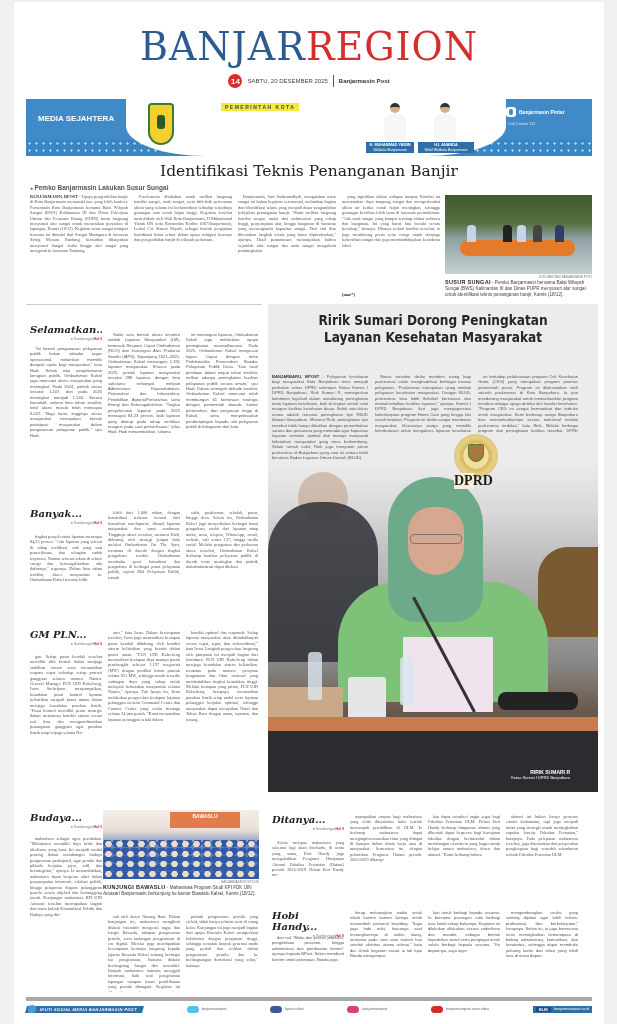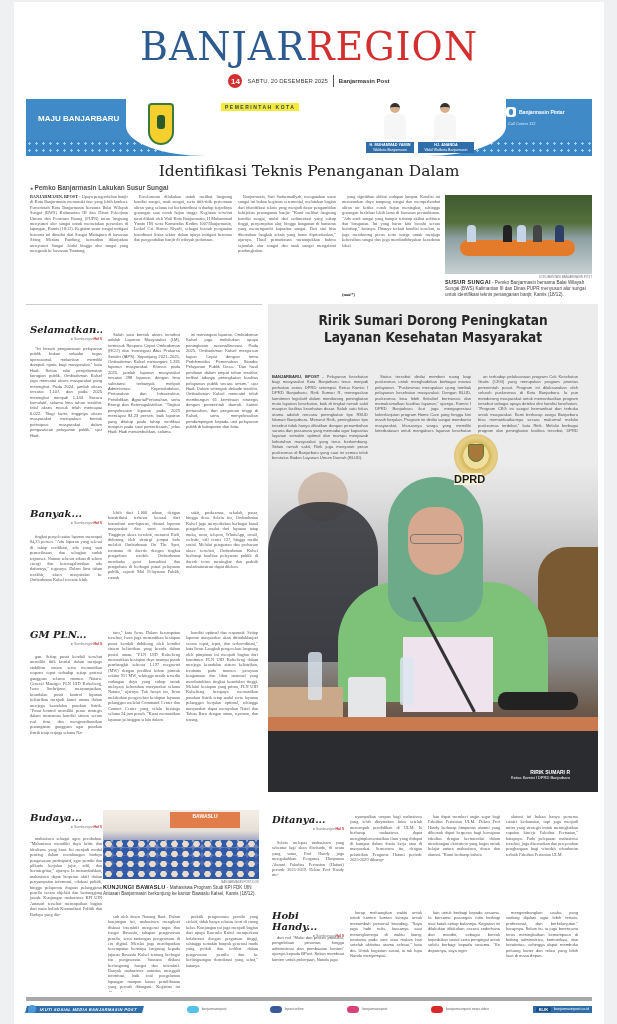--- a/index.html
+++ b/index.html
@@ -71,21 +71,21 @@
   .feature .mic-base { position: absolute; left: 230px; top: 230px; width: 80px; height: 18px; background: #222; border-radius: 8px; }
   .feature .mic-arm { position: absolute; left: 205px; top: 120px; width: 3px; height: 130px; background: #333; transform: rotate(-28deg); transform-origin: bottom; }
   .feature .cup { position: absolute; left: 80px; top: 215px; width: 38px; height: 45px; background: #e4e6e8; border-radius: 3px; }
   .feature .box { position: absolute; left: 0; top: 225px; width: 75px; height: 40px; background: #c9a98a; }
   .feature .right-person { position: absolute; left: 270px; top: 85px; width: 60px; height: 90px; background: #7a5a33; border-radius: 30px 0 0 0; }
   .feature .photo-cap { position: absolute; right: 28px; bottom: 12px; text-align: right; color: #fff; font-family: "Liberation Sans", sans-serif; }
   .feature .photo-cap .n { font-weight: bold; font-size: 5px; }
   .feature .photo-cap .r { font-size: 4px; }
   .dprd-logo { position: absolute; left: 440px; top: 432px; width: 44px; height: 44px; border-radius: 50%; background: radial-gradient(circle, #f1dfa0 40%, #d6b85a 42%, #e8d08a 60%, #c9a64a 100%); }
   .dprd-logo .shield2 { position: absolute; left: 14px; top: 10px; width: 16px; height: 18px; background: #a8783a; border: 1.5px solid #5b7a3a; border-radius: 2px 2px 8px 8px; }
-  .dprd-label { position: absolute; left: 440px; top: 471px; width: 28px; text-align: center; font-family: Liberation Sans, sans-serif; font-weight: bold; font-size: 11px; color: #1c1c1c; background: #f5efd6; }
+  .dprd-label { position: absolute; left: 440px; top: 471px; width: 20px; text-align: center; font-family: Liberation Serif, serif; font-weight: bold; font-size: 14px; color: #1c1c1c; background: #f5efd6; }
 
   .photo-bawaslu { position: absolute; left: 89px; top: 808px; width: 156px; height: 69px; background: linear-gradient(180deg, #f3efe8 0%, #e6dfd6 30%, #6b7db8 55%, #3a5aa8 100%); overflow: hidden; }
   .photo-bawaslu .sign { position: absolute; left: 67px; top: 2px; width: 70px; height: 16px; background: #e07d4a; color: #fff; font-family: "Liberation Sans", sans-serif; font-weight: bold; font-size: 5px; text-align: center; line-height: 9px; }
   .photo-bawaslu .crowd { position: absolute; left: 0; top: 30px; width: 156px; height: 40px; background-image: radial-gradient(circle at 50% 40%, #e9dcc8 3px, transparent 3.5px), radial-gradient(circle at 50% 40%, #2f5aa8 4px, transparent 4.5px); background-size: 11px 10px, 9px 8px; }
 
   .footer-band { position: absolute; left: 12px; top: 995px; width: 566px; height: 4px; background: #a9a9a9; }
   .footer { position: absolute; left: 12px; top: 1001px; width: 566px; height: 12px; display: flex; align-items: center; justify-content: space-between; font-family: "Liberation Sans", sans-serif; font-size: 3.4px; color: #666; }
   .footer .ikuti { background: #2f6ea8; color: #fff; font-weight: bold; font-size: 4px; padding: 1px 6px 1px 14px; transform: skewX(-15deg); position: relative; letter-spacing: 0.4px; }
   .footer .ikuti::before { content: ""; position: absolute; left: 2px; top: -1px; width: 8px; height: 8px; border-radius: 50% 50% 50% 0; background: #4a9ad8; transform: skewX(15deg); }
   .footer .soc { display: flex; align-items: center; gap: 3px; }
@@ -104,21 +104,21 @@
   <div class="dateline">
     <span class="pagenum">14</span>
     <span>SABTU, 20 DESEMBER 2025</span>
     <span class="sep"></span>
     <span class="paper">Banjarmasin Post</span>
   </div>
 
   <div class="banner">
     <div class="dots"></div>
     <div class="white"></div>
-    <span class="motto">MAJU BANJARBARU</span>
+    <span class="motto">MEDIA SEJAHTERA</span>
     <div class="shield"></div>
     <span class="pemkot">PEMERINTAH KOTA</span>
     <div class="official" style="left:358px;">
         <div class="head"></div>
         <div class="body"></div>
       </div>
     <div class="official" style="left:408px;">
         <div class="head"></div>
         <div class="body"></div>
       </div>
@@ -129,21 +129,21 @@
     <div class="nameplate" style="left:392px;width:56px;">
       <b>HJ. ANANDA</b>
       <span>Wakil Walikota Banjarmasin</span>
     </div>
     <div class="right-logo">
       <span class="ico"></span><span class="lbl">Banjarmasin Pintar</span>
       <div class="sub">Call Center 112</div>
     </div>
   </div>
 
-  <div class="headline1">Identifikasi Teknis Penanganan Dalam</div>
+  <div class="headline1">Identifikasi Teknis Penanganan Banjir</div>
   <div class="subhead1">Pemko Banjarmasin Lakukan Susur Sungai</div>
 
   <div class="col body-text" style="left:16px;top:192px;width:98px;height:106px;text-indent:0;">
     <b style="color:#333">BANJARMASIN, BPOST</b><span> - Upaya pengendalian banjir di Kota Banjarmasin memasuki fase yang lebih konkret. Pemerintah Kota Banjarmasin bersama Balai Wilayah Sungai (BWS) Kalimantan III dan Dinas Pekerjaan Umum dan Penataan Ruang (PUPR) turun langsung menyusuri alur sungai untuk memetakan persoalan di lapangan, Kamis (18/12). Kegiatan susur sungai mitigasi bencana ini dimulai dari Sungai Martapura di kawasan Siring Menara Pandang, kemudian dilanjutkan menyusuri Sungai Andai hingga alur sungai yang mengarah ke kawasan Trantang.</span>
   </div>
   <div class="col body-text" style="left:120px;top:192px;width:98px;height:106px;">Penelusuran dilakukan untuk melihat langsung kondisi sungai, anak sungai, serta titik-titik pertemuan aliran yang selama ini berkontribusi terhadap terjadinya genangan saat curah hujan tinggi. Kegiatan tersebut turut diikuti oleh Wali Kota Banjarmasin, H Muhammad Yamin HR serta Komandan Kodim 1007/Banjarmasin, Letkol Czi Slamet Riyadi, sebagai bentuk penguatan koordinasi lintas sektor dalam upaya mitigasi bencana dan pengendalian banjir di wilayah perkotaan.</div>
   <div class="col body-text" style="left:224px;top:192px;width:98px;height:106px;">Banjarmasin, Suri Sudarmadiyah, mengatakan susur sungai ini bukan kegiatan seremonial, melainkan bagian dari identifikasi teknis yang menjadi dasar pengambilan kebijakan penanganan banjir. "Kami melihat langsung kondisi sungai, mulai dari sedimentasi yang cukup tinggi, penyempitan alur, hingga bangunan di bantaran yang memengaruhi kapasitas sungai. Dari sini bisa ditentukan langkah teknis yang harus diprioritaskan," ujarnya. Hasil pemantauan menunjukkan bahwa sejumlah alur sungai dan anak sungai mengalami pendangkalan.</div>
   <div class="col body-text" style="left:328px;top:192px;width:98px;height:98px;">yang signifikan akibat endapan lumpur. Kondisi ini menurunkan daya tampung sungai dan memperlambat aliran air ketika curah hujan meningkat, sehingga genangan berlahan lebih lama di kawasan permukiman. "Ada anak sungai yang hampir tertutup akibat sedimen dan bangunan. Ini yang harus kita benahi secara bertahap," katanya. Ditanya terkait kondisi tersebut, ia juga mendorong peran serta warga untuk menjaga kebersihan sungai dan juga membudidayakan kesadaran lokal.</div>
   <div class="col body-text" style="left:328px;top:290px;width:98px;height:8px;text-indent:0;font-weight:bold;color:#222;">(naa/*)</div>
 

